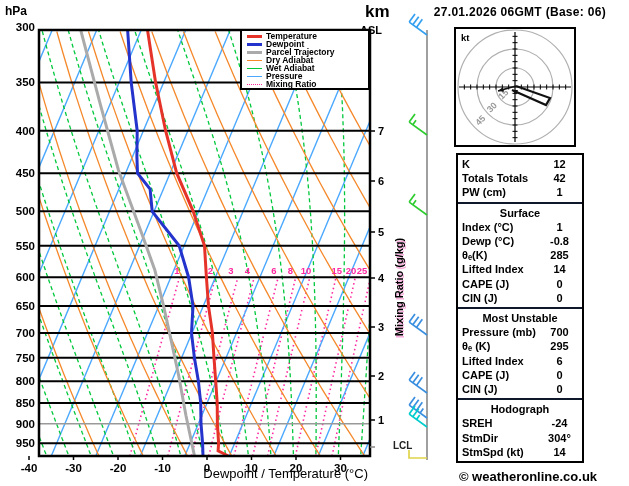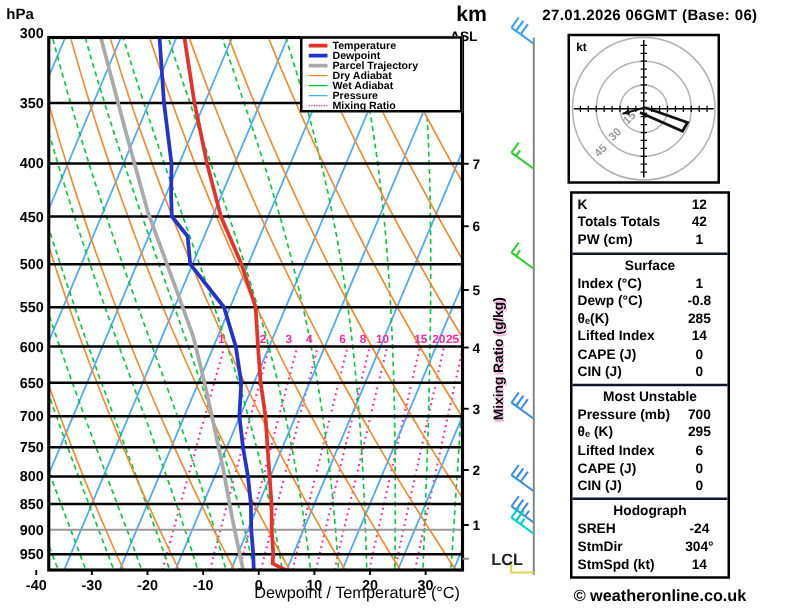--- a/index.html
+++ b/index.html
@@ -16,21 +16,21 @@
           border:2px solid #000;box-sizing:border-box;display:flex;flex-direction:column;
           justify-content:space-around;padding:1px 5px;z-index:5;}
   .lg-row{display:flex;align-items:center;height:8px;}
   .lg-swatch{width:15px;height:0;margin-right:4px;flex:none;}
   .lg-label{font-size:8.5px;font-weight:bold;white-space:nowrap;}
   #xlabel{position:absolute;left:58px;top:466px;width:310px;text-align:right;
           font-size:13px;font-weight:normal;}
   #mixing-axis-label{position:absolute;left:319px;top:280px;width:162px;height:14px;
           transform:rotate(-90deg);transform-origin:center;font-size:11px;font-weight:bold;
           text-align:center;text-shadow:-2px 1px 0 #f9aede;}
-  #lcl{position:absolute;left:376px;top:440px;font-size:13px;font-weight:bold;color:#222;padding-left:17px;}
+  #lcl{position:absolute;left:376px;top:440px;font-size:10px;font-weight:bold;color:#222;padding-left:17px;}
   #data-table{position:absolute;left:456px;top:153px;width:128px;border:2px solid #000;
           box-sizing:border-box;background:#fff;font-size:11px;font-weight:bold;}
   .tbl-section{border-top:2px solid #0f172a;padding:2px 0;}
   .tbl-section:first-child{border-top:none;}
   .tbl-header{text-align:center;line-height:14.2px;}
   .tbl-row{display:flex;line-height:14.2px;padding:0 4px;}
   .tbl-label{flex:1;white-space:pre;}
   .tbl-value{width:37px;flex:none;text-align:center;}
   #footer{position:absolute;left:438px;top:469px;width:180px;text-align:center;
           font-size:13px;font-weight:bold;}

